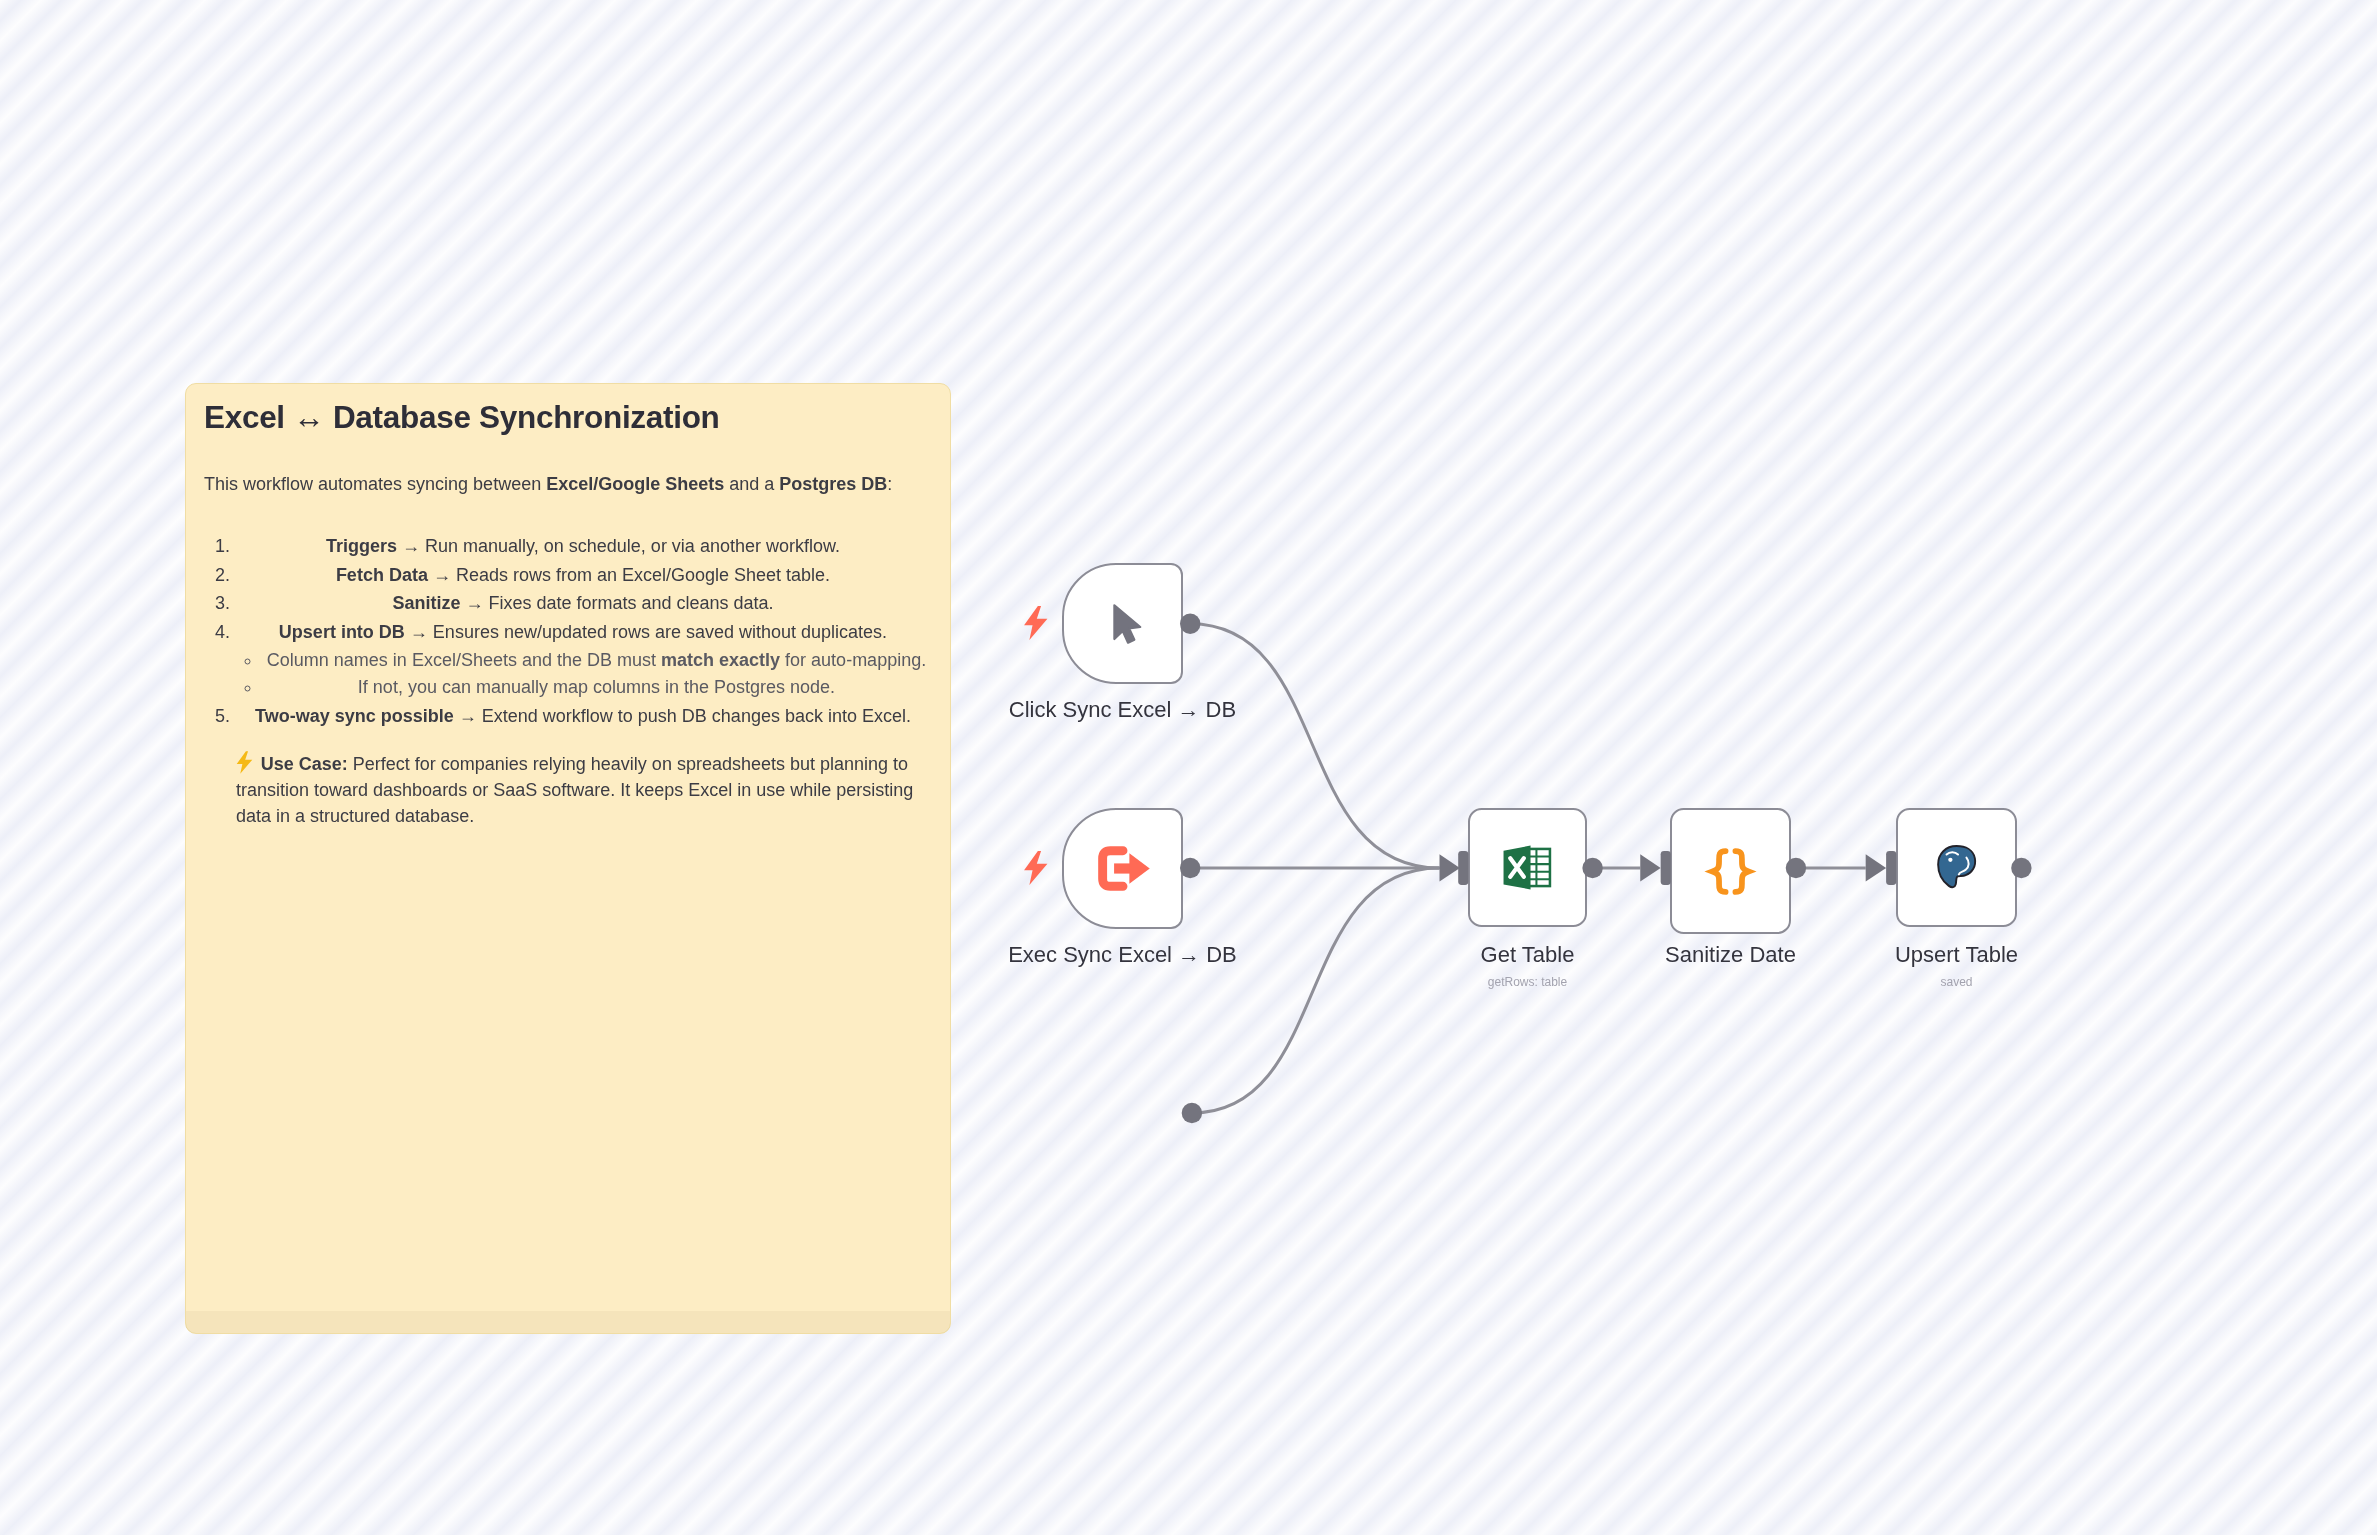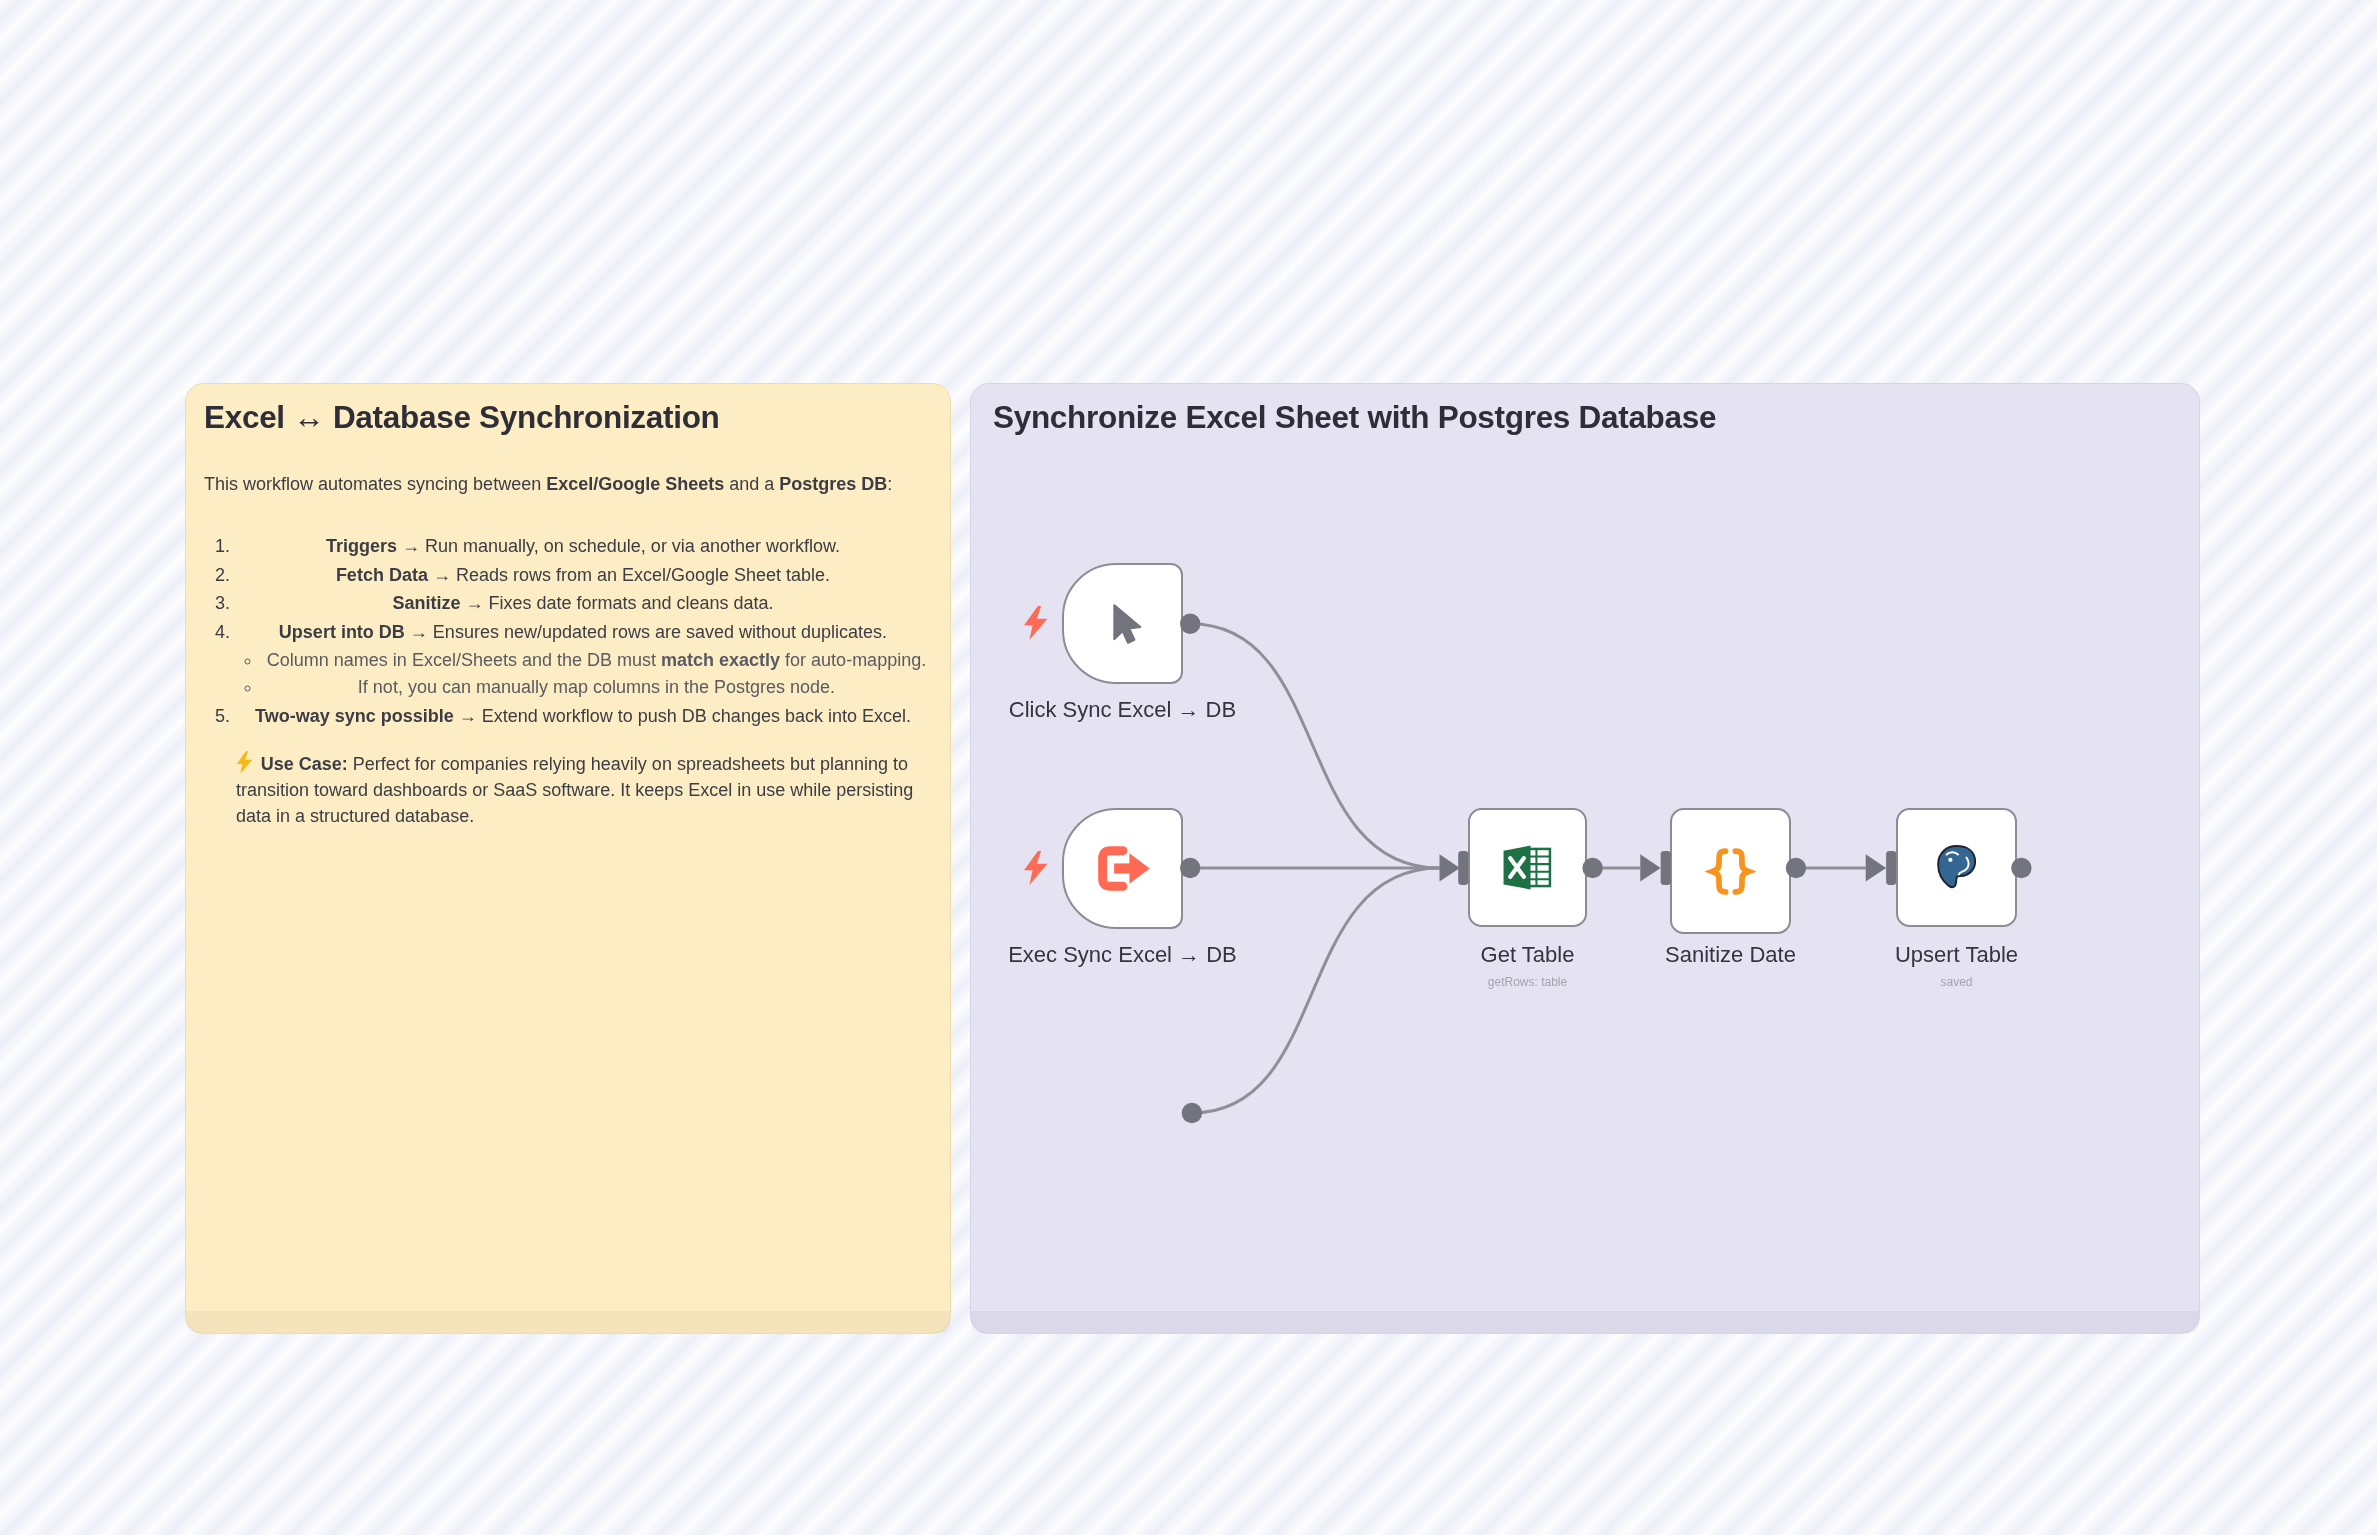--- a/index.html
+++ b/index.html
@@ -2,21 +2,21 @@
 <html style="font-size:13.6px"><head>
 <meta charset="utf-8">
 <style>
   html,body{margin:0;padding:0;background:#fff;}
   .canvas{
     position:relative;width:2377px;height:1536px;overflow:hidden;
     font-family:"Liberation Sans",sans-serif;
     background:repeating-linear-gradient(135deg,#fdfdfe 0px,#edeff8 14.5px,#fdfdfe 29px);
   }
   
-  .note{position:absolute;border-radius:19px;box-sizing:border-box;}
+  .note{position:absolute;border-radius:11px;box-sizing:border-box;}
   .note-yellow{
     left:185px;top:383px;width:766px;height:951px;
     background:#fdedc4;border:0.9px solid #f0dda4;
     padding:15.3px 19px 0 18px;
   }
   .note-yellow::after,.note-purple::after{
     content:"";position:absolute;left:0;right:0;bottom:0;height:22px;
     background:rgba(90,75,20,0.05);border-radius:0 0 8.5px 8.5px;pointer-events:none;
   }
   .note-purple{
@@ -80,23 +80,20 @@
           </ul>
         </li>
         <li><span><span class="b">Two-way sync possible</span><span> → Extend workflow to push DB changes back into Excel.</span></span></li>
       </ol>
       <p class="use-case"><svg class="uc-bolt" width="17" height="23" viewBox="0 0 24 32">
             <path d="M14 0 L1 18 H9 L6 32 L23 12 H13 L17 0 Z" fill="#f5b915"></path>
           </svg><span><span class="b">Use Case:</span><span> Perfect for companies relying heavily on spreadsheets but planning to transition toward dashboards or SaaS software. It keeps Excel in use while persisting data in a structured database.</span></span></p>
     </div>
   </div>
 
-  <div class="note note-purple">
-    <h1 class="note-title">Synchronize Excel Sheet with Postgres Database</h1>
-  </div>
 
   <div class="node-wrap trigger" style="left:1062px;top:563px">
     <svg class="bolt" width="25.5" height="34" viewBox="0 0 24 32">
         <path d="M14 0 L1 18 H9 L6 32 L23 12 H13 L17 0 Z" fill="#ff6a55"></path>
       </svg>
     <div class="nodebox">
       <svg width="46" height="46" viewBox="0 0 32 32">
           <path d="M10 3 V26.5 L15.8 20.9 L19.5 29 L23.9 26.9 L20.2 19 L28 18.1 Z" fill="#73737e" stroke="#73737e" stroke-width="1.5" stroke-linejoin="round"></path>
         </svg>
     </div>

